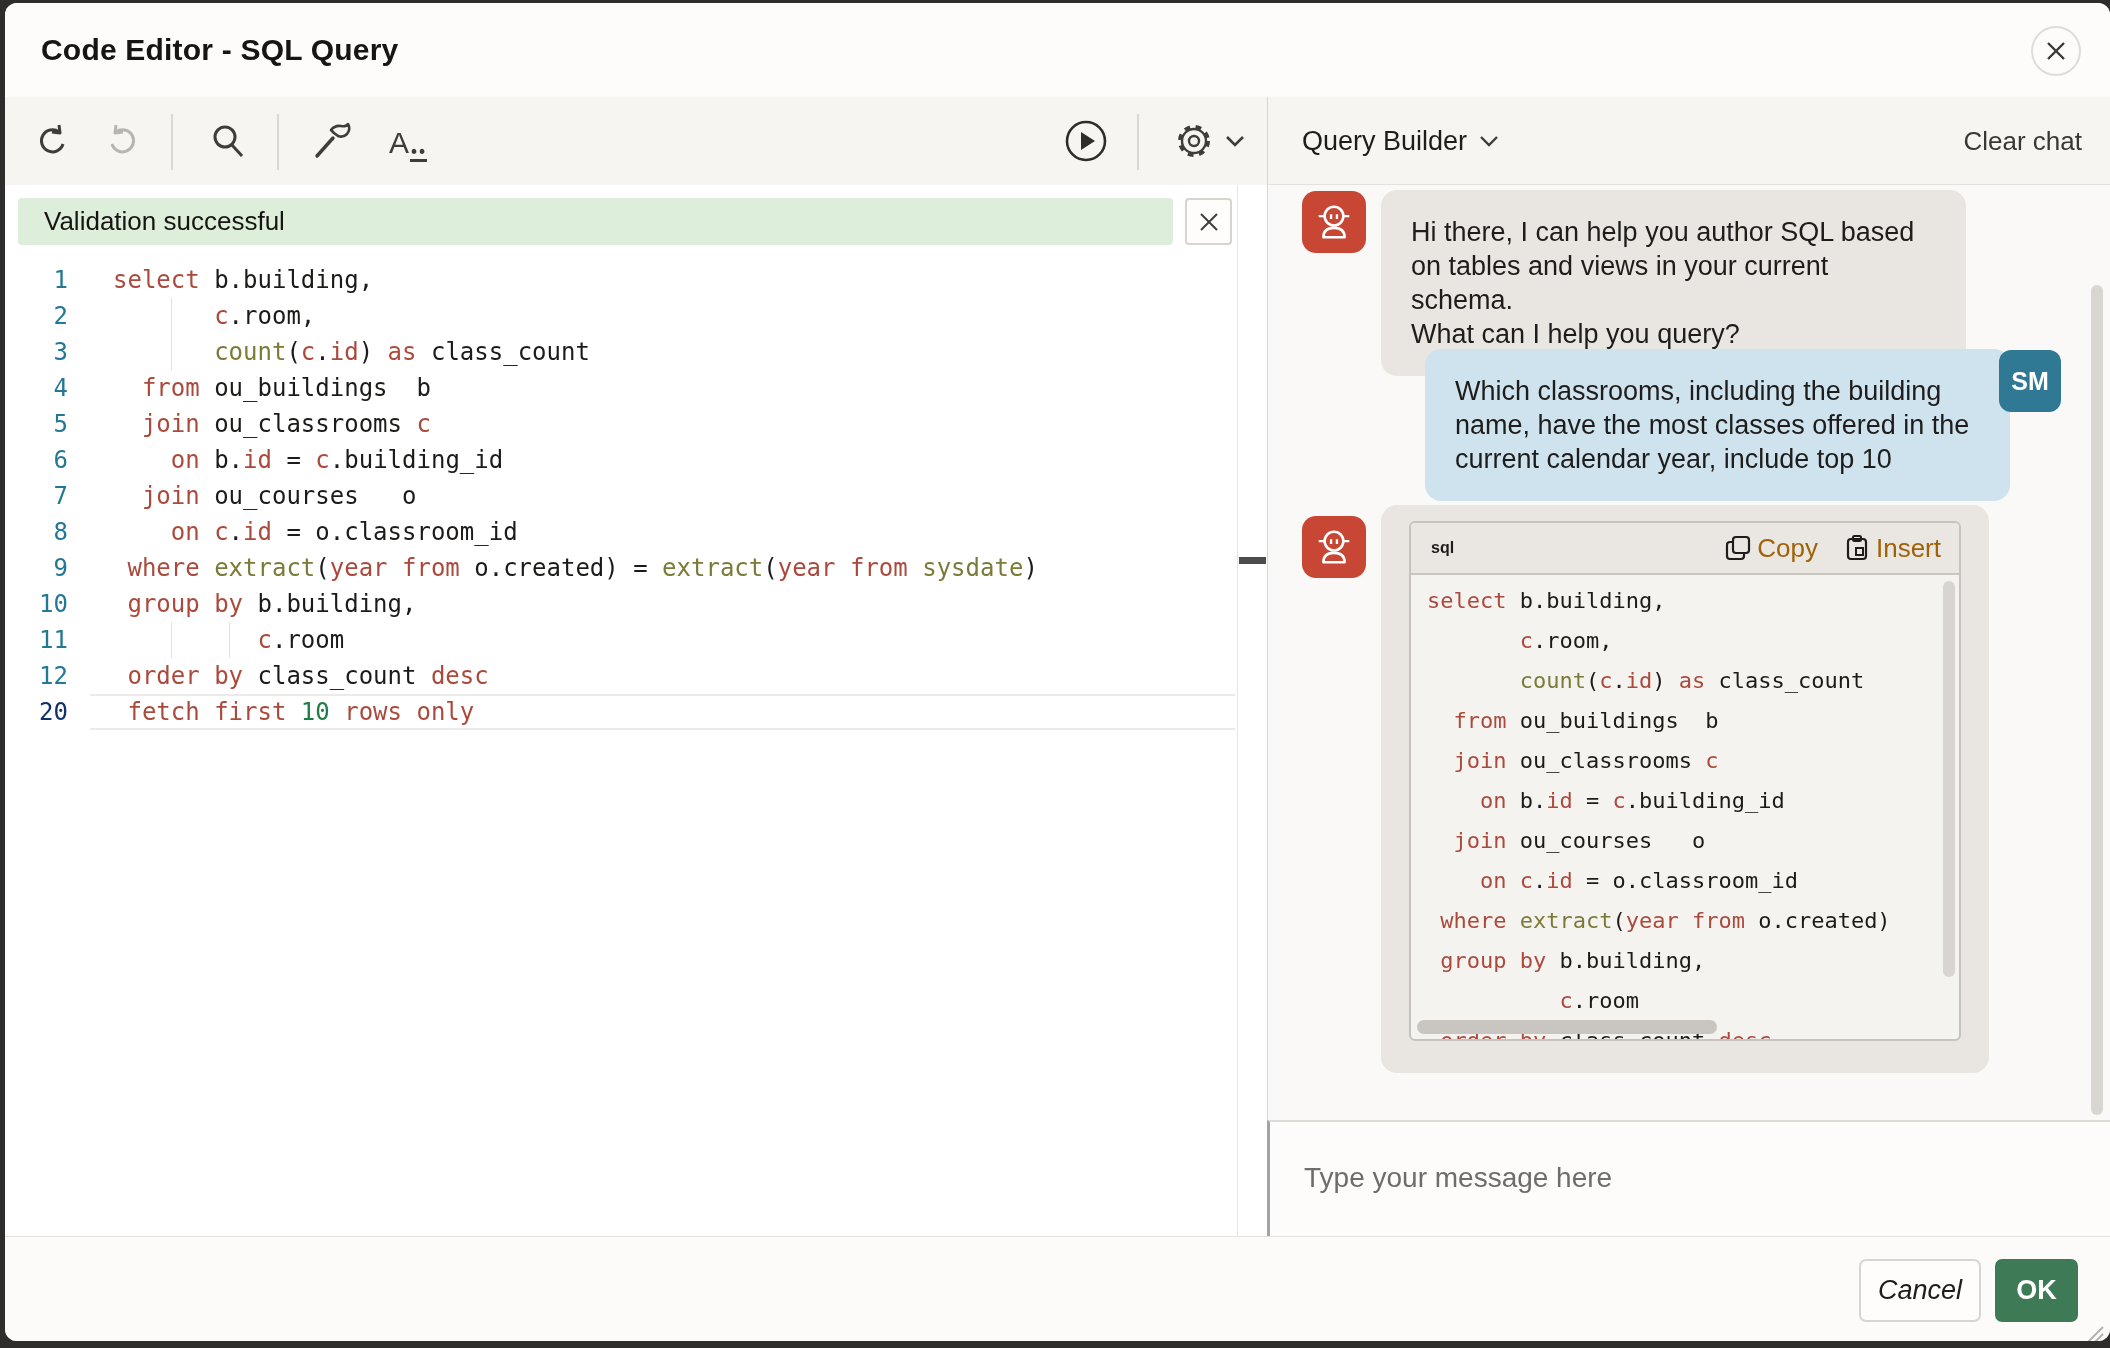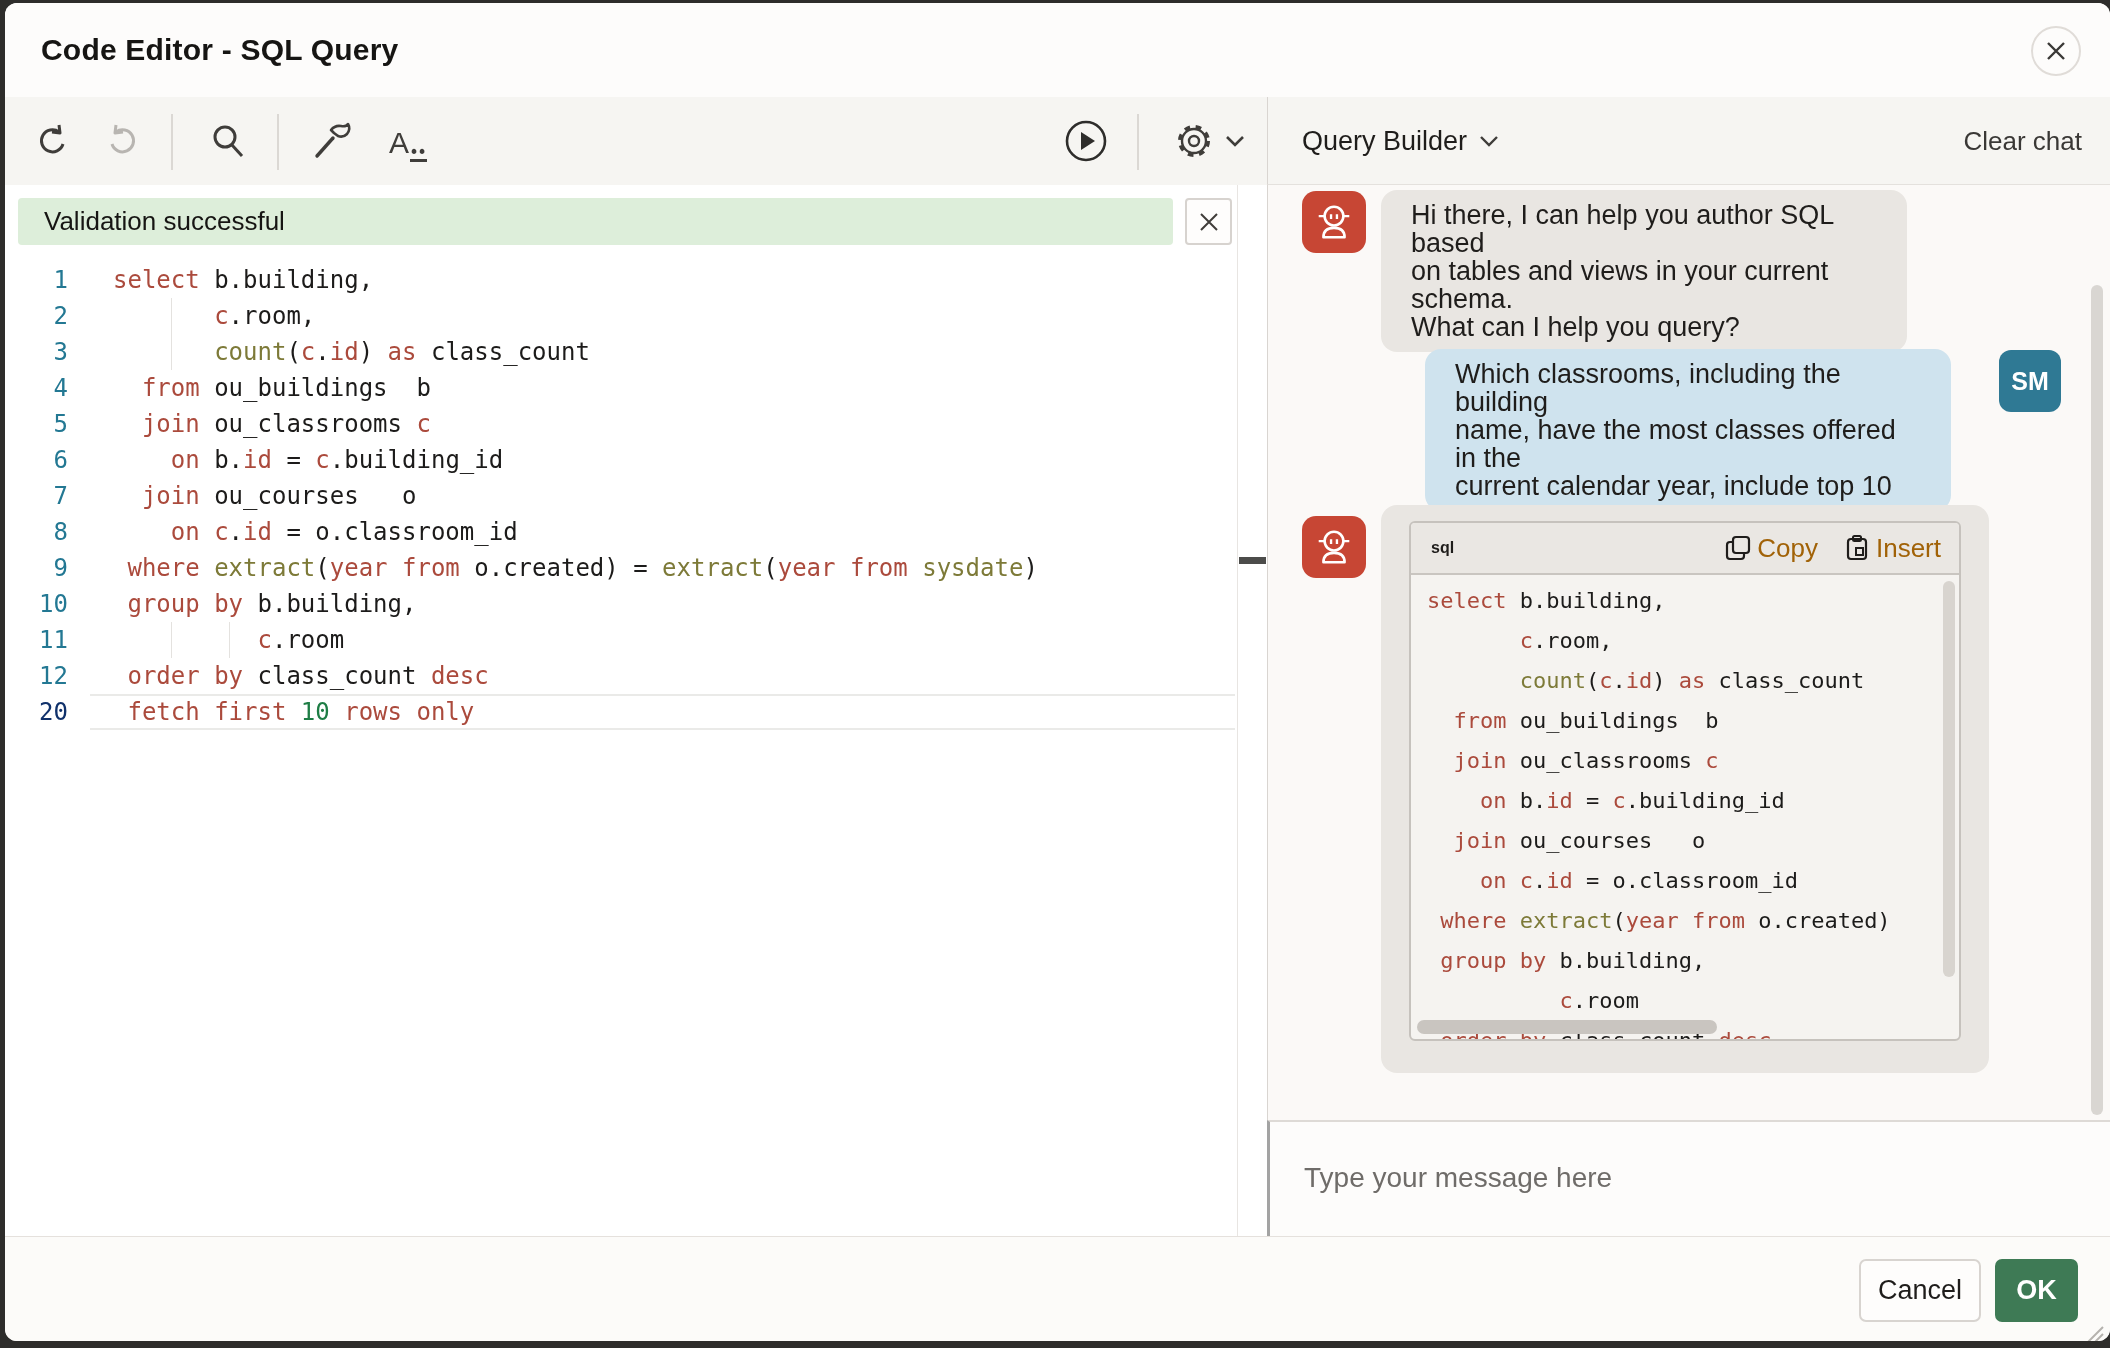--- a/index.html
+++ b/index.html
@@ -54,22 +54,22 @@
   .tk-fn{color:var(--function);}
   .tk-num{color:var(--number);}
   .tk-pl{color:#1c1b1a;}
   .ruler{position:absolute;right:0;top:0;width:29px;height:1051px;border-left:1px solid #e8e5e2;background:#fff;}
   .ruler-marker{position:absolute;left:1px;top:372px;width:27px;height:7px;background:#4c4c4a;}
   
   .chat-body{position:absolute;left:1262px;top:182px;width:843px;height:935px;background:#fbf9f7;
     border-left:1px solid #d9d5d1;box-sizing:border-box;}
   .avatar-bot{position:absolute;width:64px;height:62px;border-radius:14px;background:var(--brand-red);
     display:flex;align-items:center;justify-content:center;}
-  .bubble{position:absolute;left:113px;width:526px;border-radius:16px;padding:11px 30px;
-    box-sizing:border-box;font-size:27px;line-height:28px;color:#1f1d1b;white-space:pre-line;}
+  .bubble{position:absolute;left:113px;width:585px;border-radius:16px;padding:25px 30px;
+    box-sizing:border-box;font-size:27px;line-height:34px;color:#1f1d1b;white-space:pre-line;}
   .bubble.gray{background:#e9e6e2;}
   .bubble.blue{background:#cfe3ee;margin-left:44px;}
   .avatar-user{position:absolute;left:731px;top:165px;width:62px;height:62px;border-radius:12px;
     background:var(--user-teal);color:#fff;font-weight:bold;font-size:25px;
     display:flex;align-items:center;justify-content:center;}
   .sql-bubble{position:absolute;left:113px;top:320px;width:608px;height:568px;border-radius:16px;
     background:#e9e6e2;}
   .codeblock{position:absolute;left:28px;top:16px;width:552px;height:520px;background:#f5f3f0;
     border:2px solid #c6c2bd;border-radius:6px;box-sizing:border-box;overflow:hidden;}
   .cb-header{position:absolute;left:0;top:0;right:0;height:52px;background:#eae7e3;
@@ -83,21 +83,21 @@
   .cb-hthumb{position:absolute;left:6px;bottom:5px;width:300px;height:14px;border-radius:7px;background:#c9c5c0;cursor:pointer;}
   .chat-scroll{position:absolute;left:823px;top:100px;width:12px;height:830px;border-radius:6px;background:#d9d6d2;cursor:pointer;}
   
   .chat-input{position:absolute;left:1262px;top:1117px;width:843px;height:116px;background:#fdfcfb;
     border-top:2px solid #dedad6;border-left:3px solid #a3a3a3;box-sizing:border-box;cursor:text;}
   .chat-input .ph{position:absolute;left:34px;top:40px;font-size:28px;color:#6f6c69;}
   
   .footer{position:absolute;left:0;top:1233px;width:2105px;height:105px;background:#fcfbf9;
     border-top:1px solid #e5e1dd;box-sizing:border-box;}
   .btn-cancel{position:absolute;left:1854px;top:22px;width:122px;height:63px;background:#fefdfc;
-    border:2px solid #d8d4d0;border-radius:7px;font-size:27px;color:#1f1d1b;font-family:inherit;cursor:pointer;}
+    border:2px solid #d8d4d0;border-radius:7px;font-size:27px;color:#1f1d1b;font-family:inherit;cursor:pointer;font-style:italic;}
   .btn-ok{position:absolute;left:1990px;top:22px;width:83px;height:63px;background:var(--accent-green);
     border:none;border-radius:7px;font-size:27px;font-weight:bold;color:#ffffff;font-family:inherit;cursor:pointer;}
   .grip{position:absolute;left:2074px;top:82px;cursor:nwse-resize;}
   svg{display:block;}
 </style>
 </head>
 <body>
 
 <div class="dialog">
 

